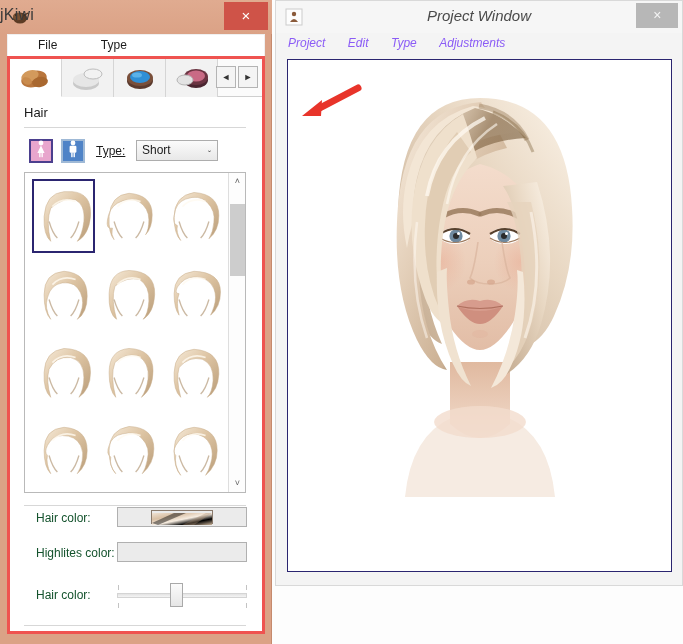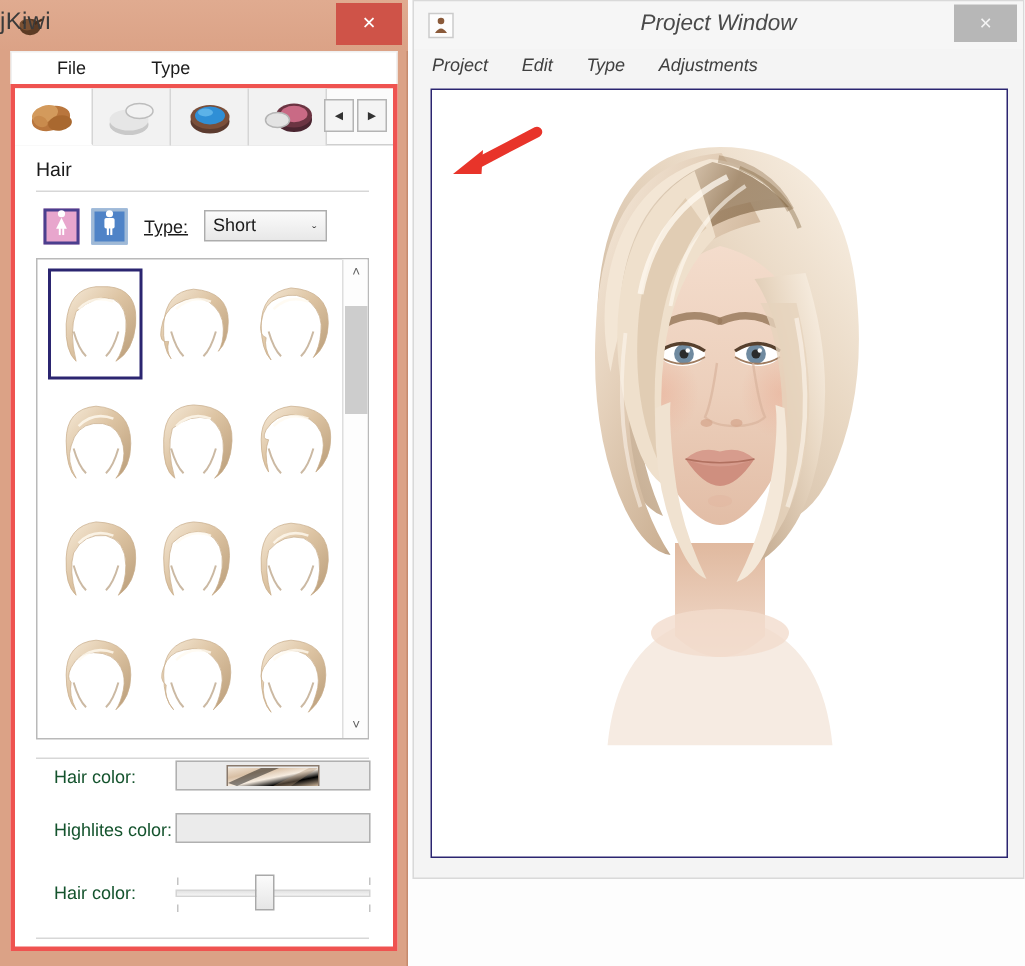--- a/index.html
+++ b/index.html
@@ -178,21 +178,21 @@
   #pw-close {
     position:absolute; right: 4px; top: 2px; width: 42px; height: 25px;
     background:#b7b7b7; color:#f4f4f4; font-size:14px; line-height:25px;
     text-align:center; cursor:pointer;
   }
   #pw-menubar {
     position:absolute; left:0; top:32px; width:100%; height: 22px;
     background:#f4f4f4; padding-left: 12px;
   }
   .pw-menu-item {
-    display:inline-block; font-size:12px; color:#404040; margin-right: 18px;
+    display:inline-block; font-size:12px; color:#8b5cf6; margin-right: 18px;
     padding-top:3px; cursor:pointer;
   }
   #pw-canvas {
     position:absolute; left: 11px; top: 58px; width: 385px; height: 513px;
     background: #ffffff; border: 1px solid #2b2570;
     overflow: hidden;
   }
   #portrait {
     position:absolute; left: 50%; top: 2px; transform: translateX(-50%);
     width: 270px; height: 435px;

